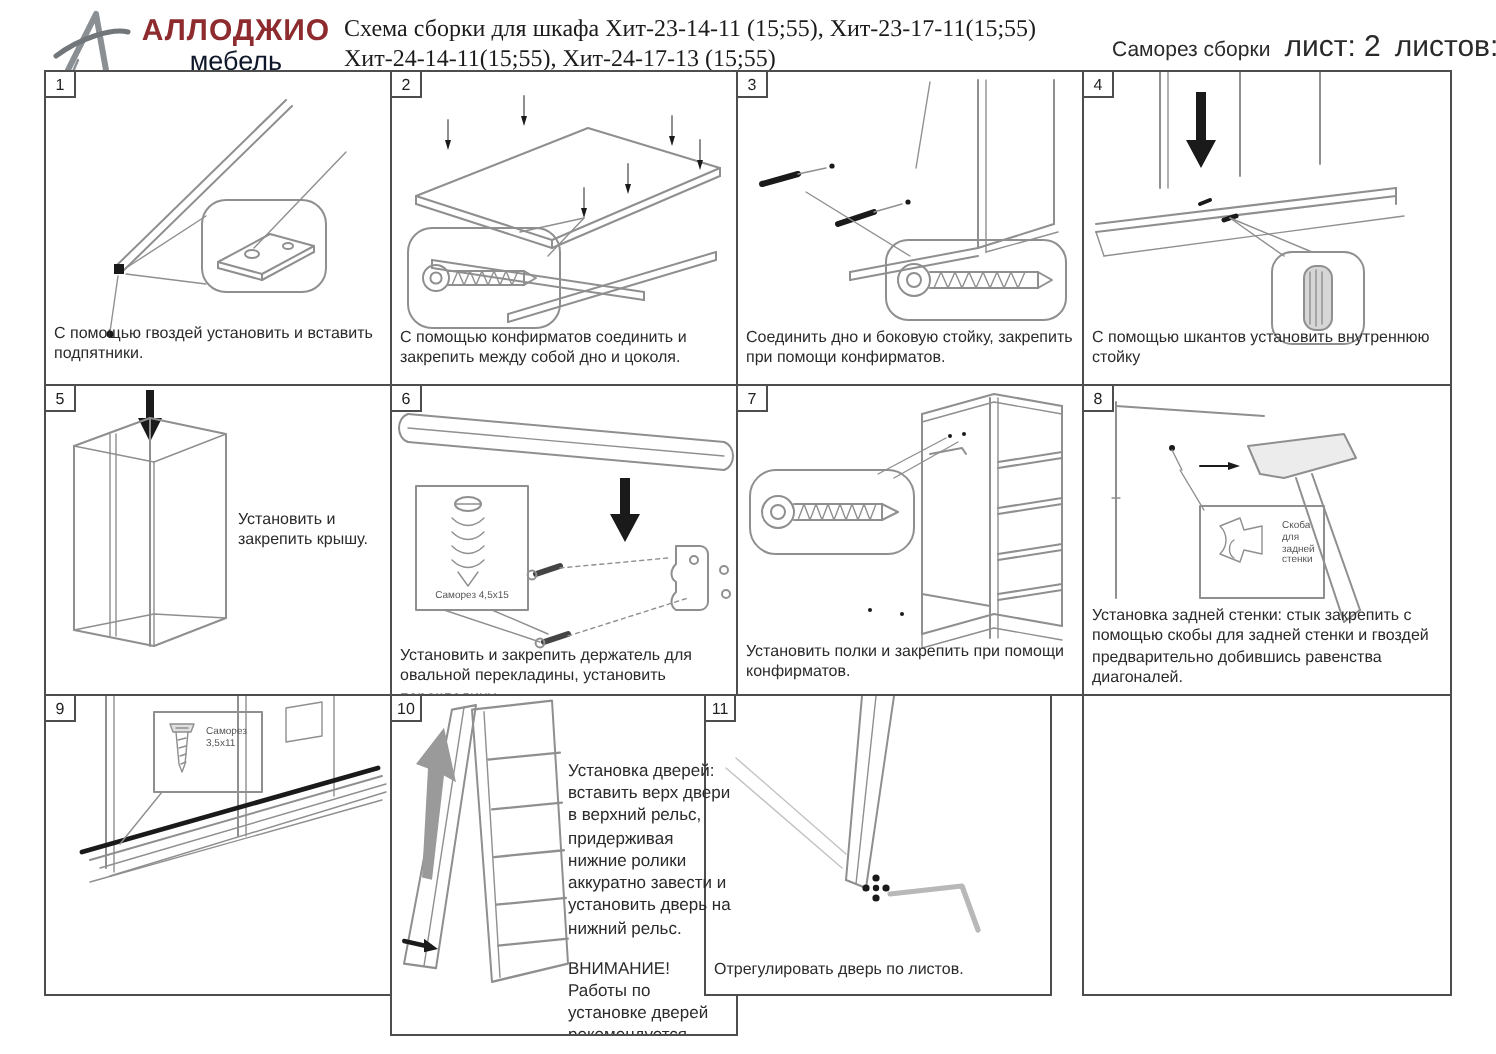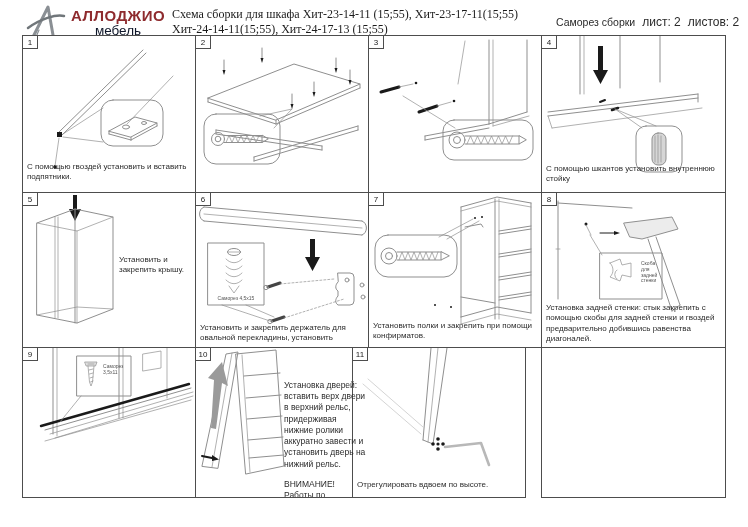--- a/index.html
+++ b/index.html
@@ -7,21 +7,21 @@
   #page { position:relative; width:748px; height:527px; background:#fff; overflow:hidden; }
 
   
   #logo { position:absolute; left:26px; top:4px; }
   #brand { position:absolute; left:68px; top:7px; width:100px; text-align:center; }
   .brand-main { font-size:15px; font-weight:bold; letter-spacing:.5px; color:#8e2b2e; }
   .brand-sub  { font-size:13.5px; color:#0f172a; margin-top:-1px; }
   #title { position:absolute; left:172px; top:7px; width:380px;
            font-family:"Liberation Serif",serif; font-size:12px; line-height:1.22; color:#1b1b1b; }
   #sheetinfo { position:absolute; left:556px; top:15px; width:180px; font-size:10.5px; color:#2a2a2a; white-space:nowrap; }
-  #sheetinfo .small { font-size:12px; }
+  #sheetinfo .small { font-size:15px; }
   #sheetinfo .gap { display:inline-block; width:7px; }
 
   
   .cell { position:absolute; border:1px solid #4d4d4d; background:#fff; overflow:hidden; }
   .num { position:absolute; left:0; top:0; width:15px; height:13px;
          border-right:1px solid #4d4d4d; border-bottom:1px solid #4d4d4d;
          font-size:8px; display:flex; align-items:center; justify-content:center;
          background:#fff; color:#222; z-index:2; }
   .cell svg { position:absolute; left:0; top:0; width:100%; height:100%; }
   .cap { position:absolute; font-size:8px; line-height:1.3; color:#2b2b2b; z-index:2; }
@@ -117,20 +117,21 @@
       <line x1="96" y1="73" x2="64" y2="80" class="thin"></line>
         <line x1="96" y1="73" x2="78" y2="92" class="thin"></line>
       <rect x="8" y="78" width="76" height="50" rx="12"></rect>
       <circle cx="22" cy="103" r="6.5"></circle>
         <circle cx="22" cy="103" r="2.8"></circle>
       <line x1="28" y1="99.5" x2="66" y2="99.5"></line>
         <line x1="28" y1="106.5" x2="66" y2="106.5"></line>
       <path d="M30 106.5 l3 -7 l3 7 l3 -7 l3 7 l3 -7 l3 7 l3 -7 l3 7 l3 -7 l3 7 l3 -7" class="thin"></path>
       <polygon points="66,99.5 66,106.5 72,103"></polygon>
     </svg>
+    <div class="cap" style="left:4px;top:128px;width:166px">С помощью конфирматов соединить и закрепить между собой дно и цоколя.</div>
   </div>
 
   <div class="cell" style="left:368px;top:35px;width:174px;height:158px">
     <div class="num">3</div>
     <svg viewBox="0 0 172 156" preserveAspectRatio="none">
       <line x1="120" y1="4" x2="120" y2="88"></line>
         <line x1="124" y1="4" x2="124" y2="90" class="thin"></line>
       <line x1="158" y1="4" x2="158" y2="76"></line>
       <line x1="120" y1="88" x2="158" y2="76"></line>
       <line x1="56" y1="100" x2="120" y2="88"></line>
@@ -146,20 +147,21 @@
         <circle cx="85" cy="65" r="1.3" class="fdk"></circle>
       <line x1="34" y1="60" x2="86" y2="92" class="thin"></line>
       <rect x="74" y="84" width="90" height="40" rx="11"></rect>
       <circle cx="88" cy="104" r="8"></circle>
         <circle cx="88" cy="104" r="3.5"></circle>
       <line x1="96" y1="100" x2="150" y2="100"></line>
         <line x1="96" y1="108" x2="150" y2="108"></line>
       <path d="M98 108 l3.5 -8 l3.5 8 l3.5 -8 l3.5 8 l3.5 -8 l3.5 8 l3.5 -8 l3.5 8 l3.5 -8 l3.5 8 l3.5 -8 l3.5 8 l3.5 -8" class="thin"></path>
       <polygon points="150,100 150,108 157,104"></polygon>
     </svg>
+    <div class="cap" style="left:4px;top:128px;width:166px">Соединить дно и боковую стойку, закрепить при помощи конфирматов.</div>
   </div>
 
   <div class="cell" style="left:541px;top:35px;width:185px;height:158px">
     <div class="num">4</div>
     <svg viewBox="0 0 183 156" preserveAspectRatio="none">
       <line x1="38" y1="0" x2="38" y2="58"></line>
         <line x1="42" y1="0" x2="42" y2="58" class="thin"></line>
       <line x1="78" y1="0" x2="78" y2="52"></line>
       <line x1="118" y1="0" x2="118" y2="46"></line>
       <polygon points="56,10 61,10 61,34 66,34 58.5,48 51,34 56,34" class="fdk"></polygon>
@@ -314,21 +316,21 @@
       <path d="M65 18 l1.5 16 l1.5 4 l1.5 -4 l1.5 -16" class="thin"></path>
       <line x1="66" y1="22" x2="70" y2="21" class="thin"></line>
         <line x1="66.5" y1="26" x2="70" y2="25" class="thin"></line>
       <line x1="67" y1="30" x2="70" y2="29" class="thin"></line>
         <line x1="67.5" y1="34" x2="70" y2="33" class="thin"></line>
       <line x1="58" y1="48" x2="37" y2="74" class="thin"></line>
     </svg>
     <div class="inset-label" style="left:80px;top:16px;width:26px">Саморез 3,5х11</div>
   </div>
 
-  <div class="cell" style="left:195px;top:347px;width:174px;height:151px">
+  <div class="cell" style="left:195px;top:347px;width:174px;height:171px">
     <div class="num">10</div>
     <svg viewBox="0 0 172 149" preserveAspectRatio="none">
       <polygon points="40,6 80,2 88,118 50,126"></polygon>
       <line x1="46" y1="7" x2="54" y2="124" class="thin"></line>
       <g class="thin">
         <line x1="48" y1="28" x2="84" y2="25"></line>
           <line x1="50" y1="50" x2="85" y2="47"></line>
         <line x1="51" y1="71" x2="86" y2="68"></line>
           <line x1="52" y1="92" x2="87" y2="89"></line>
         <line x1="53" y1="110" x2="88" y2="107"></line>
@@ -357,18 +359,18 @@
       <polyline points="70,92 80,96"></polyline>
       <line x1="10" y1="36" x2="68" y2="86" class="thin" style="stroke:#c2c2c2"></line>
       <line x1="15" y1="31" x2="70" y2="79" class="thin" style="stroke:#c2c2c2"></line>
       <polyline points="92,99 128,95 136,117" style="stroke:#b8b8b8;stroke-width:2.6"></polyline>
       <circle cx="85" cy="96" r="1.6" class="fdk"></circle>
       <circle cx="85" cy="91" r="1.8" class="fdk"></circle>
         <circle cx="80" cy="96" r="1.8" class="fdk"></circle>
       <circle cx="90" cy="96" r="1.8" class="fdk"></circle>
         <circle cx="85" cy="101" r="1.8" class="fdk"></circle>
     </svg>
-    <div class="cap" style="left:4px;top:132px;width:166px">Отрегулировать вдвоем по высоте.</div>
+    <div class="cap" style="left:4px;top:132px;width:166px">Отрегулировать дверь по листов.</div>
   </div>
 
   <div class="cell" style="left:541px;top:347px;width:185px;height:151px"></div>
 
 </div>
 
 </body></html>

